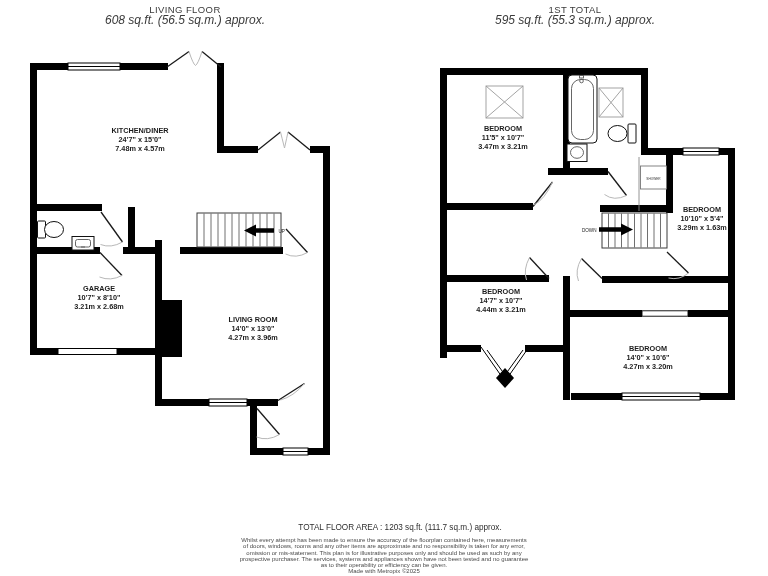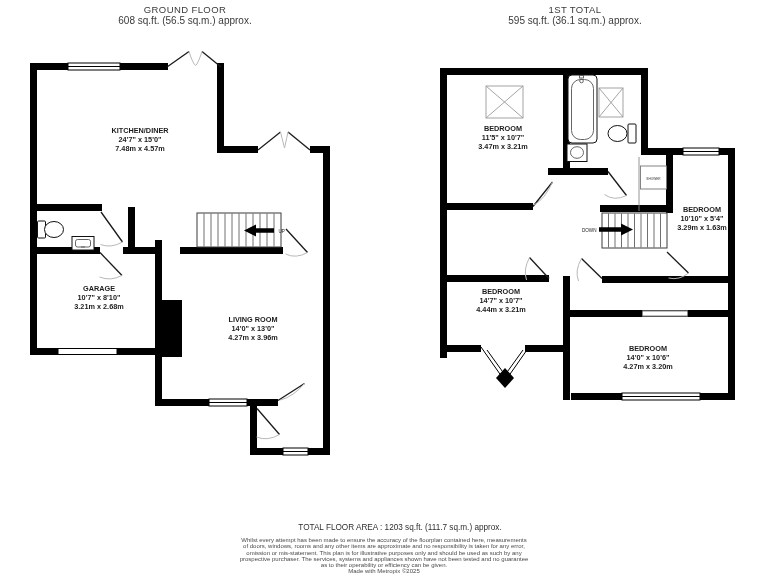--- a/index.html
+++ b/index.html
@@ -2,21 +2,21 @@
 <html><head>
 <meta charset="utf-8">
 <style>
   html,body{margin:0;padding:0;}
   body{
     width:768px;height:576px;background:#ffffff;position:relative;overflow:hidden;
     font-family:"Liberation Sans", sans-serif;color:#1c1c1c;
   }
   .hdr{position:absolute;text-align:center;color:#3a3a3a;}
   .hdr .t1{font-size:9.5px;line-height:11px;letter-spacing:.4px;}
-  .hdr .t2{font-size:10px;line-height:11px;}
+  .hdr .t2{font-size:12px;line-height:11px;font-style:italic;}
   #gf-header{left:25px;top:4px;width:320px;}
   #ff-header{left:425px;top:4px;width:300px;}
   #footer-total{position:absolute;left:16px;top:523px;width:768px;text-align:center;
     font-size:8.2px;color:#2e2e2e;}
   #disclaimer{position:absolute;left:0;top:537px;width:768px;text-align:center;
     font-size:6px;line-height:6.3px;color:#4a4a4a;}
   svg{position:absolute;}
   #gf-svg{left:25px;top:45px;}
   #ff-svg{left:435px;top:60px;}
   .wall{fill:#000;}
@@ -32,26 +32,26 @@
   .rl{font-family:"Liberation Sans",sans-serif;font-weight:bold;font-size:7.3px;
     fill:#1c1c1c;text-anchor:middle;}
   .tiny{font-family:"Liberation Sans",sans-serif;font-size:4.6px;fill:#222;}
   .micro{font-family:"Liberation Sans",sans-serif;font-size:3.2px;fill:#333;text-anchor:middle;}
   .arrow{stroke:#000;stroke-width:4.5;}
 </style>
 </head>
 <body>
 
 <div class="hdr" id="gf-header">
-  <div class="t1">GROUND FLOOR</div>
+  <div class="t1">LIVING FLOOR</div>
   <div class="t2">608 sq.ft. (56.5 sq.m.) approx.</div>
 </div>
 <div class="hdr" id="ff-header">
   <div class="t1">1ST TOTAL</div>
-  <div class="t2">595 sq.ft. (36.1 sq.m.) approx.</div>
+  <div class="t2">595 sq.ft. (55.3 sq.m.) approx.</div>
 </div>
 
 <svg id="gf-svg" width="320" height="420" viewBox="25 45 320 420">
   <g>
     <rect class="wall" x="30" y="63" width="7" height="292"></rect>
     <rect class="wall" x="30" y="63" width="38" height="7"></rect>
     <rect class="wall" x="120" y="63" width="48" height="7"></rect>
     <rect class="wall" x="217" y="63" width="7" height="90"></rect>
     <rect class="wall" x="217" y="146" width="41" height="7"></rect>
     <rect class="wall" x="310" y="146" width="20" height="7"></rect>

